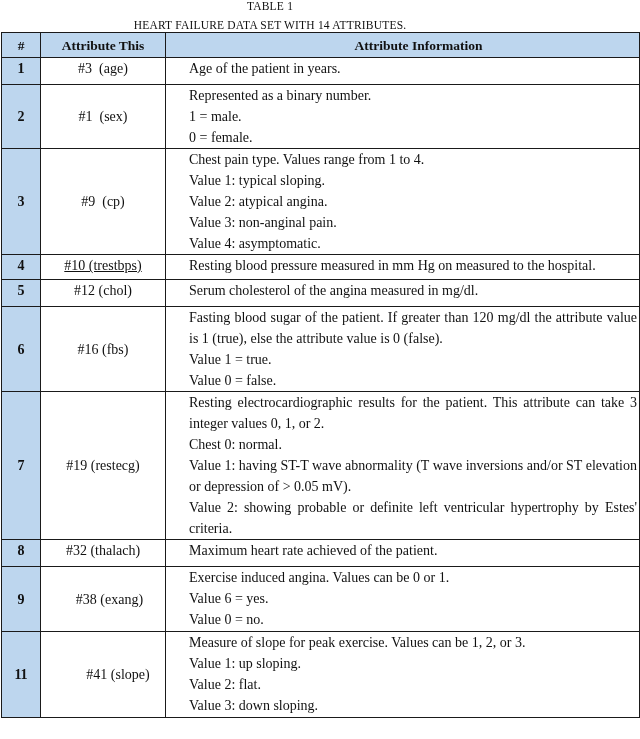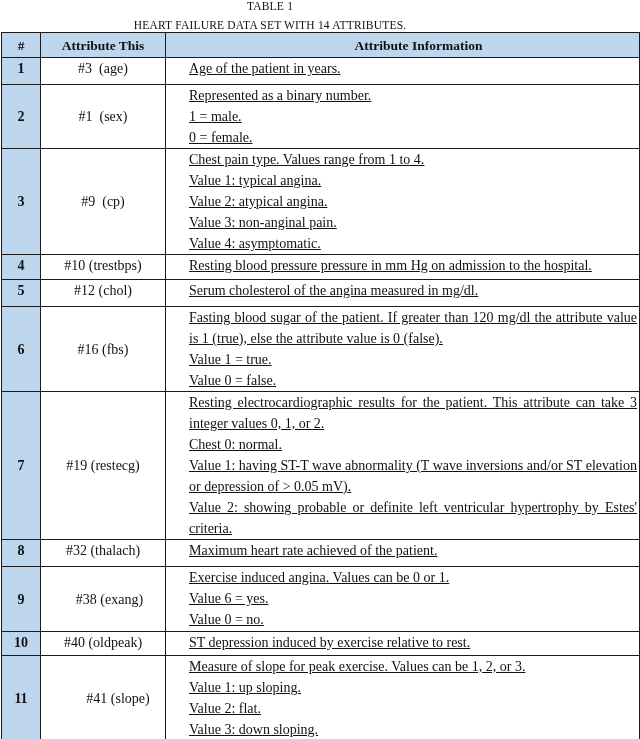--- a/index.html
+++ b/index.html
@@ -10,21 +10,21 @@
   .cap2 { top:19px; left:188px; }
   table { position:absolute; left:1px; top:32px; border-collapse:collapse; width:638px; table-layout:fixed; }
   td, th { border:1.6px solid #1a1a1a; padding:0; font-size:14px; line-height:21px; }
   col.c1 { width:39px; } col.c2 { width:125px; } col.c3 { width:474px; }
   th { background:#bdd6ee; font-weight:bold; height:24px; font-size:13.5px; }
   th.h1 { text-align:center; }
   th.h2 { text-align:center; }
   th.h3 { text-align:center; padding-left:32px; }
   td.num { background:#bdd6ee; font-weight:bold; text-align:center; font-size:14px; }
   td.name { text-align:center; vertical-align:middle; }
-  td.info { text-align:justify; padding:0 2px 0 23px; vertical-align:top;text-decoration:underline; }
+  td.info { text-align:justify; padding:0 2px 0 23px; vertical-align:top; }
   .line { display:block; }
 </style>
 </head>
 <body>
 
 <div class="caption cap1" style="left:0">TABLE 1</div>
 <div class="caption cap2" style="left:0">HEART FAILURE DATA SET WITH 14 ATTRIBUTES.</div>
 
 <table>
   <colgroup>
@@ -54,31 +54,31 @@
           <span class="line">Represented as a binary number.</span>
           <span class="line">1 = male.</span>
           <span class="line">0 = female.</span>
         </td>
       </tr>
       <tr style="height: 106px;">
         <td class="num">3</td>
         <td class="name" style="white-space: pre;">#9  (cp)</td>
         <td class="info">
           <span class="line">Chest pain type. Values range from 1 to 4.</span>
-          <span class="line">Value 1: typical angina.</span>
+          <span class="line">Value 1: typical sloping.</span>
           <span class="line">Value 2: atypical angina.</span>
           <span class="line">Value 3: non-anginal pain.</span>
           <span class="line">Value 4: asymptomatic.</span>
         </td>
       </tr>
       <tr style="height: 25px;">
         <td class="num" style="vertical-align: top;">4</td>
-        <td class="name" style="vertical-align: top; white-space: pre;">#10 (trestbps)</td>
+        <td class="name" style="vertical-align: top; white-space: pre; text-decoration: underline;">#10 (trestbps)</td>
         <td class="info">
-          <span class="line">Resting blood pressure pressure in mm Hg on admission to the hospital.</span>
+          <span class="line">Resting blood pressure measured in mm Hg on measured to the hospital.</span>
         </td>
       </tr>
       <tr style="height: 27px;">
         <td class="num" style="vertical-align: top;">5</td>
         <td class="name" style="vertical-align: top; white-space: pre;">#12 (chol)</td>
         <td class="info">
           <span class="line">Serum cholesterol of the angina measured in mg/dl.</span>
         </td>
       </tr>
       <tr style="height: 84px;">
@@ -109,27 +109,20 @@
       </tr>
       <tr style="height: 65px;">
         <td class="num">9</td>
         <td class="name" style="white-space: pre; padding-left: 13px;">#38 (exang)</td>
         <td class="info">
           <span class="line">Exercise induced angina. Values can be 0 or 1.</span>
           <span class="line">Value 6 = yes.</span>
           <span class="line">Value 0 = no.</span>
         </td>
       </tr>
-      <tr style="height: 24px;">
-        <td class="num" style="vertical-align: top;">10</td>
-        <td class="name" style="vertical-align: top; white-space: pre;">#40 (oldpeak)</td>
-        <td class="info">
-          <span class="line">ST depression induced by exercise relative to rest.</span>
-        </td>
-      </tr>
       <tr style="height: 86px;">
         <td class="num">11</td>
         <td class="name" style="white-space: pre; padding-left: 30px;">#41 (slope)</td>
         <td class="info">
           <span class="line">Measure of slope for peak exercise. Values can be 1, 2, or 3.</span>
           <span class="line">Value 1: up sloping.</span>
           <span class="line">Value 2: flat.</span>
           <span class="line">Value 3: down sloping.</span>
         </td>
       </tr>

